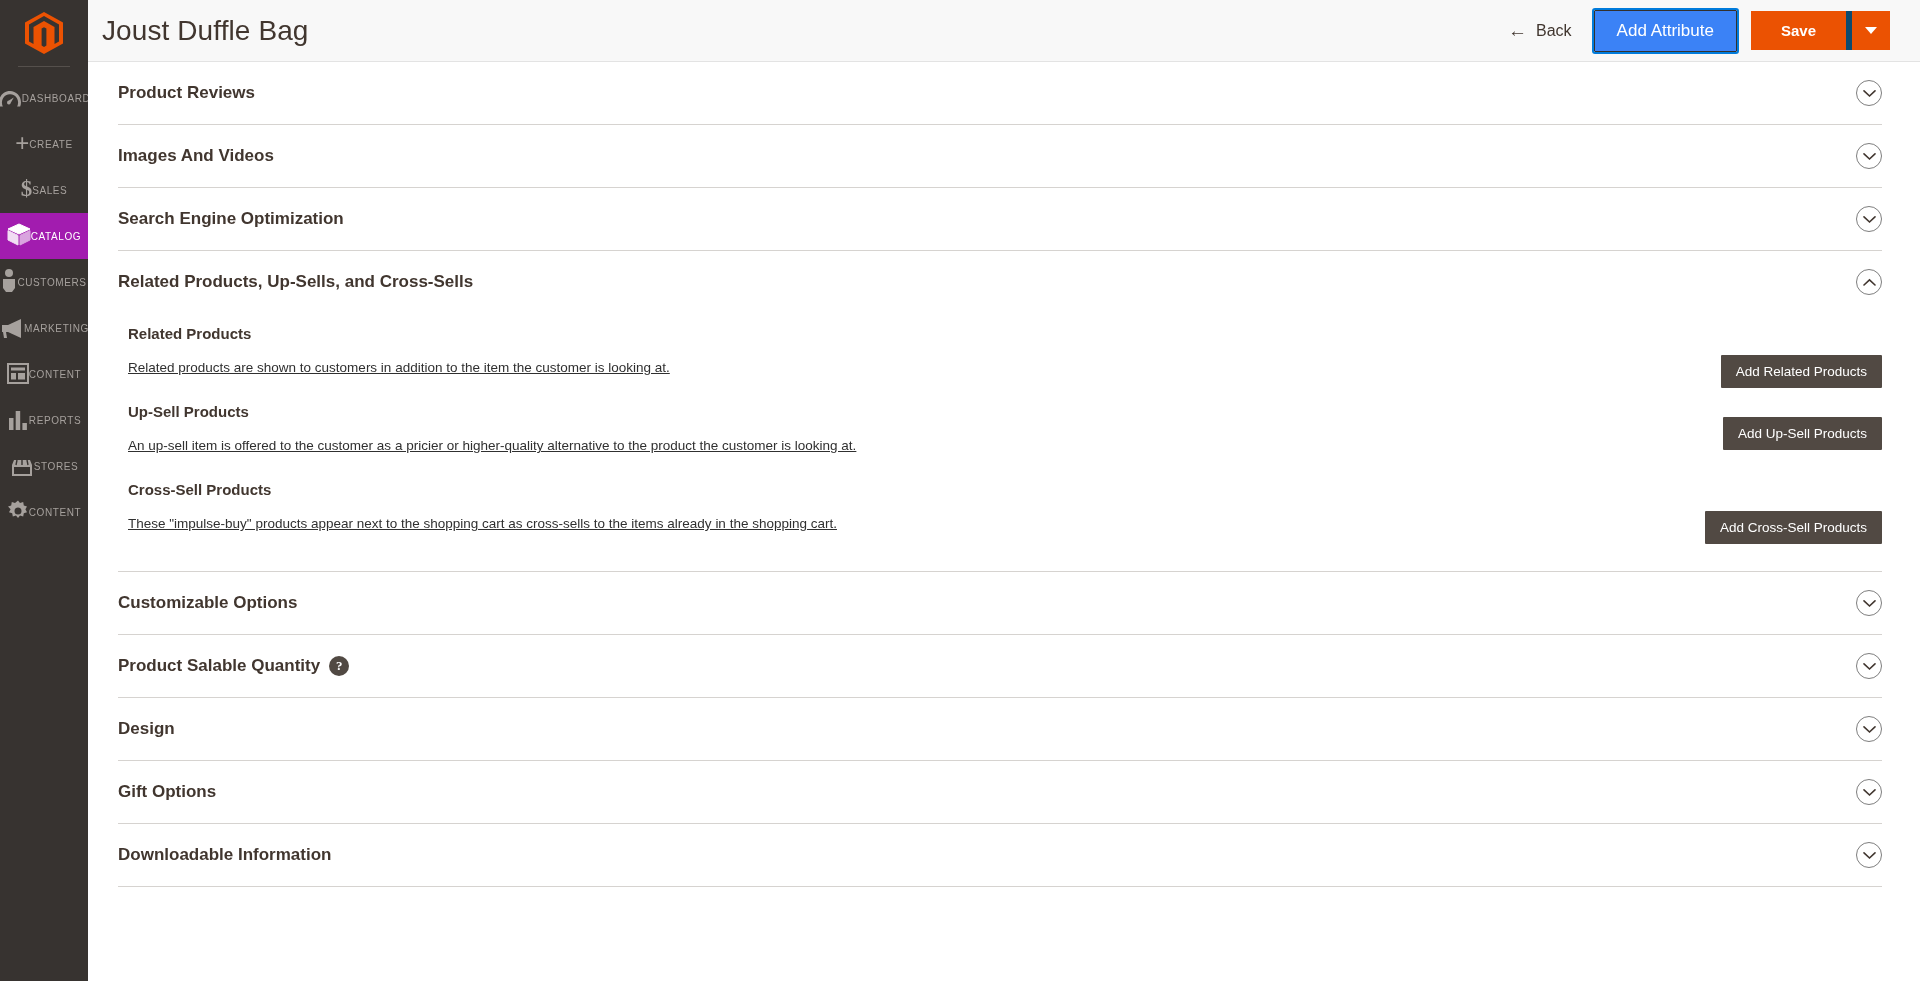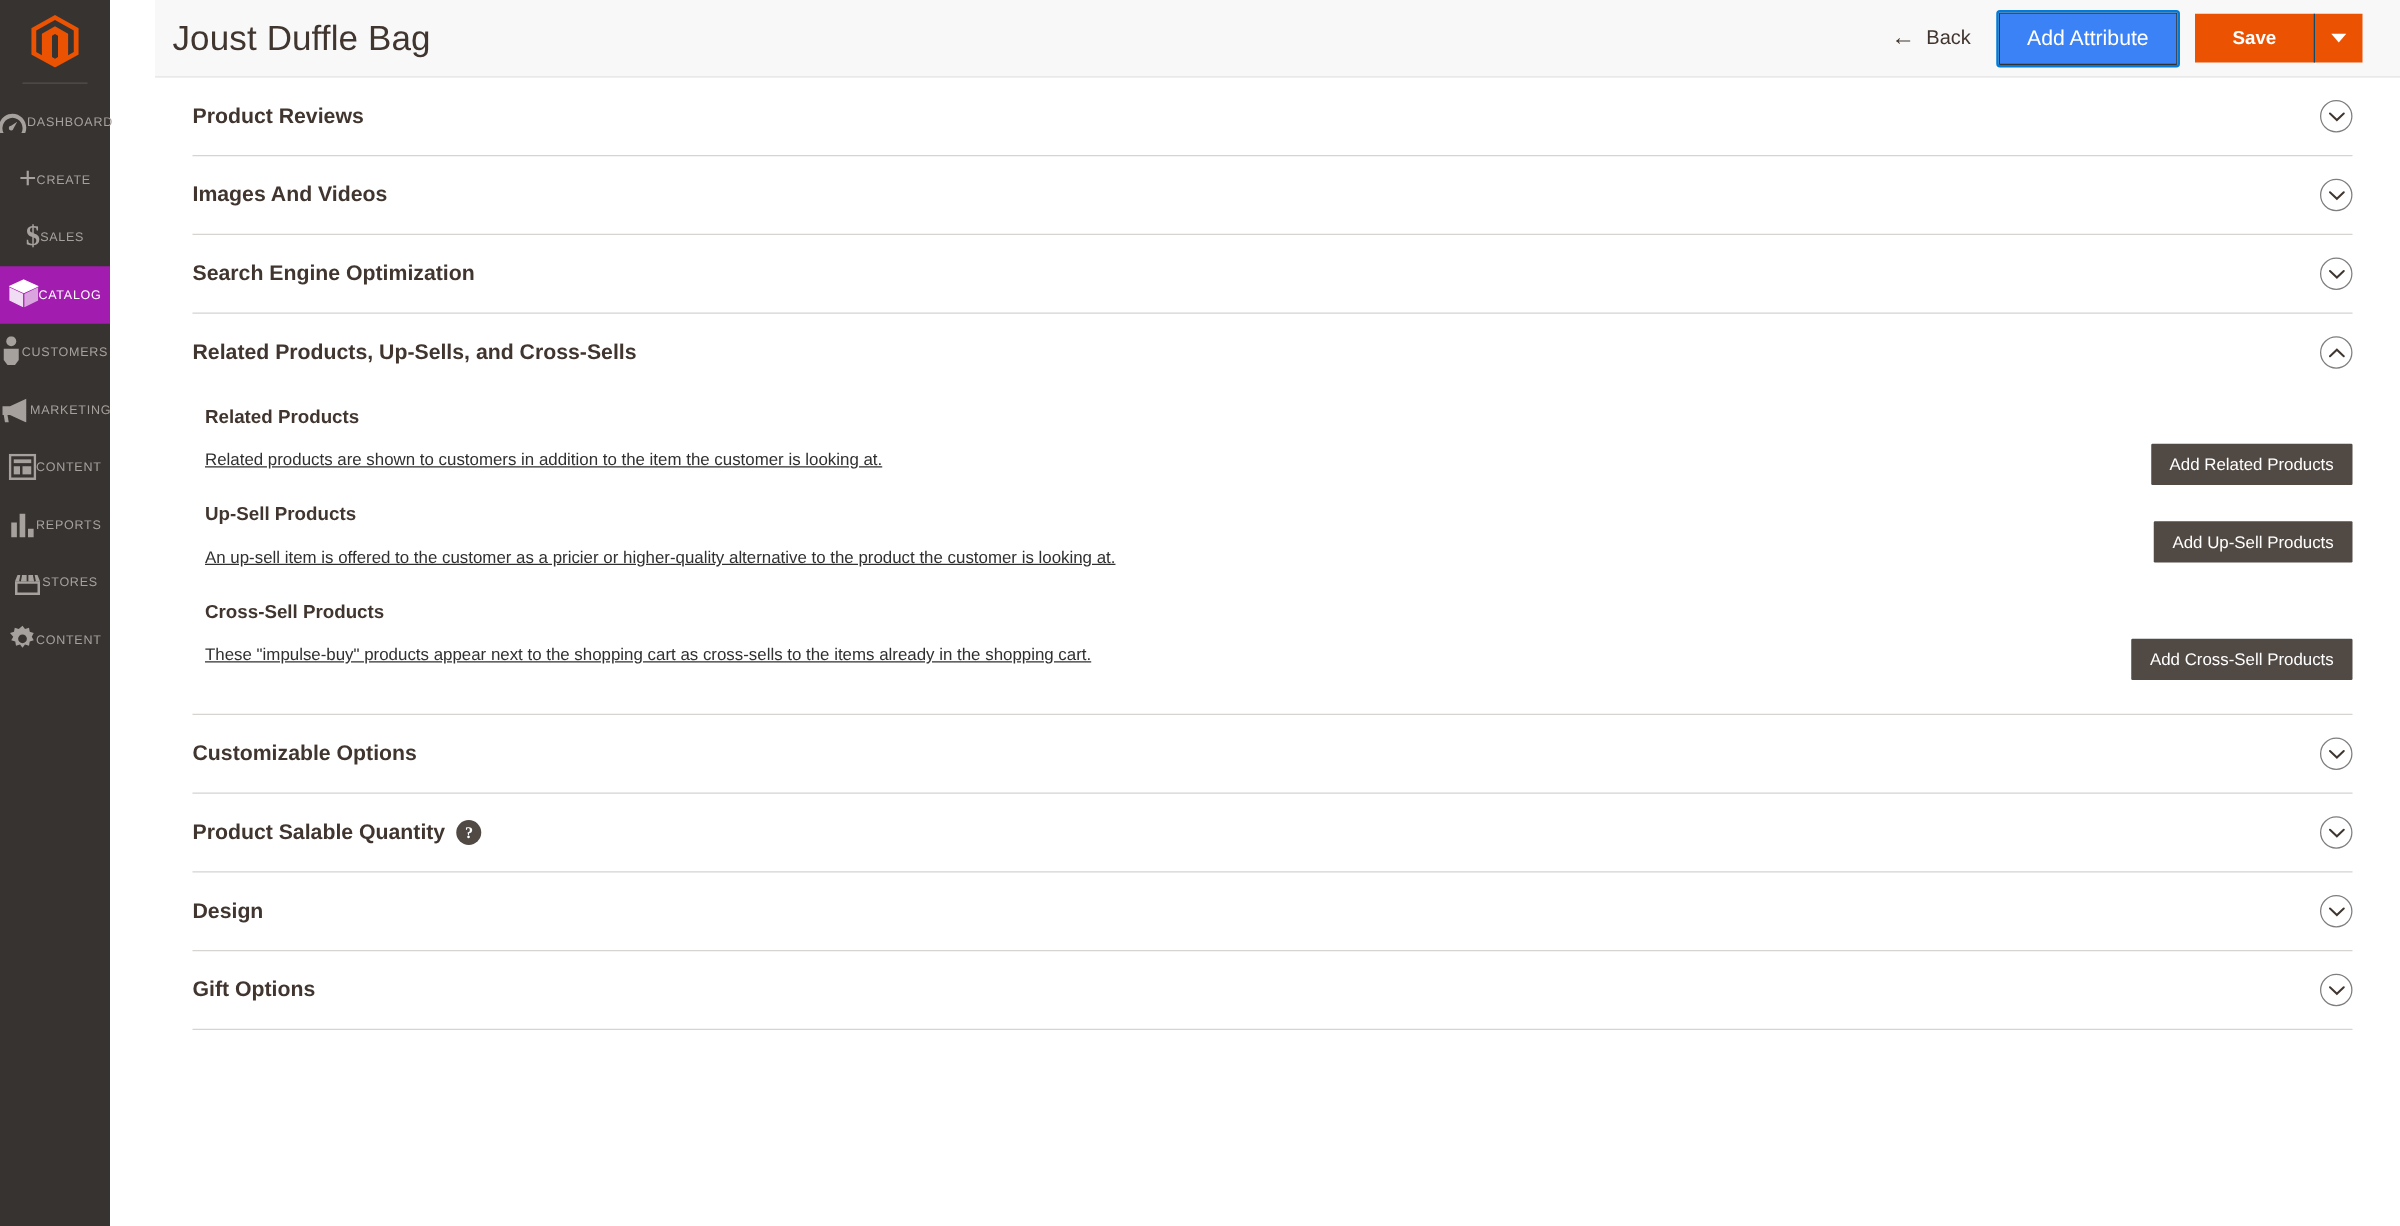--- a/index.html
+++ b/index.html
@@ -46,21 +46,21 @@
   .nav-item svg { fill: #a6a19d; stroke: none; }
   .nav-plus {
     font-size: 24px; line-height: 22px; font-weight: 300; color: #a6a19d;
   }
   .nav-dollar {
     font-size: 23px; line-height: 23px; font-weight: 700; color: #a6a19d;
     font-family: "Liberation Serif", serif;
   }
 
   
-  .main { flex: 1; height: 981px; display: flex; flex-direction: column; background:#ffffff;margin-left:36px;}
+  .main { flex: 1; height: 981px; display: flex; flex-direction: column; background:#ffffff;}
 
   .page-header {
     height: 62px; min-height: 62px;
     background: #f8f8f8;
     border-bottom: 1px solid #e3e3e3;
     display: flex; align-items: center;
     padding: 0 30px 0 14px;
     position: relative;
   }
   .page-title {
@@ -82,21 +82,21 @@
     border: 1px solid #34302d;
     outline: 2px solid #007bdb; outline-offset: 0px;
     font-size: 17px; font-family: inherit;
     padding: 10px 22px; cursor: pointer; border-radius: 1px;
   }
   .save-group { display: flex; align-items: stretch; }
   .btn-save {
     background: #eb5202; color: #ffffff; border: none;
     font-size: 15px; font-weight: 600; font-family: inherit;
     padding: 11px 30px; cursor: pointer;
-    border-right: 1px solid #0c4a6e;
+    border-right: 6px solid #0c4a6e;
   }
   .btn-save-toggle {
     background: #eb5202; border: none; cursor: pointer;
     width: 38px; display: flex; align-items: center; justify-content: center;
   }
   .caret-down {
     width: 0; height: 0;
     border-left: 6px solid transparent; border-right: 6px solid transparent;
     border-top: 7px solid #ffffff;
   }
@@ -419,16 +419,28 @@
               <span>Gift Options</span>
             </div>
           <div class="chev-btn">
             <svg width="13" height="9" viewBox="0 0 13 9">
                 <path d="M1 1.8 L6.5 7 L12 1.8" fill="none" stroke="#41362f" stroke-width="1.6" stroke-linecap="round"></path>
               </svg>
           </div>
         </div>
       </div>
 
+      <div class="section">
+        <div class="section-head">
+          <div class="section-title">
+              <span>Downloadable Information</span>
+            </div>
+          <div class="chev-btn">
+            <svg width="13" height="9" viewBox="0 0 13 9">
+                <path d="M1 1.8 L6.5 7 L12 1.8" fill="none" stroke="#41362f" stroke-width="1.6" stroke-linecap="round"></path>
+              </svg>
+          </div>
+        </div>
+      </div>
 
     </div>
   </div>
 </div>
 
 </body></html>

